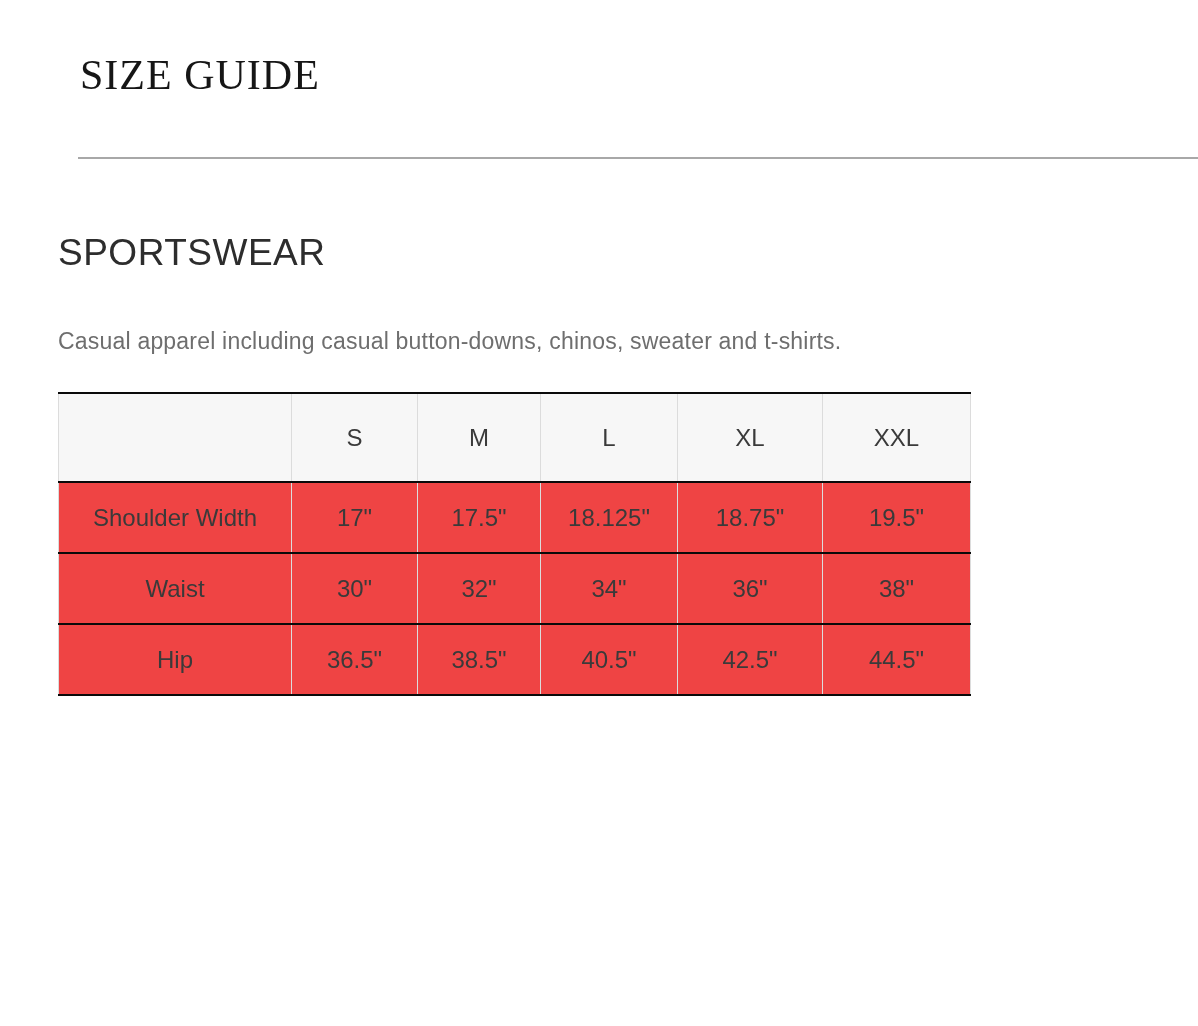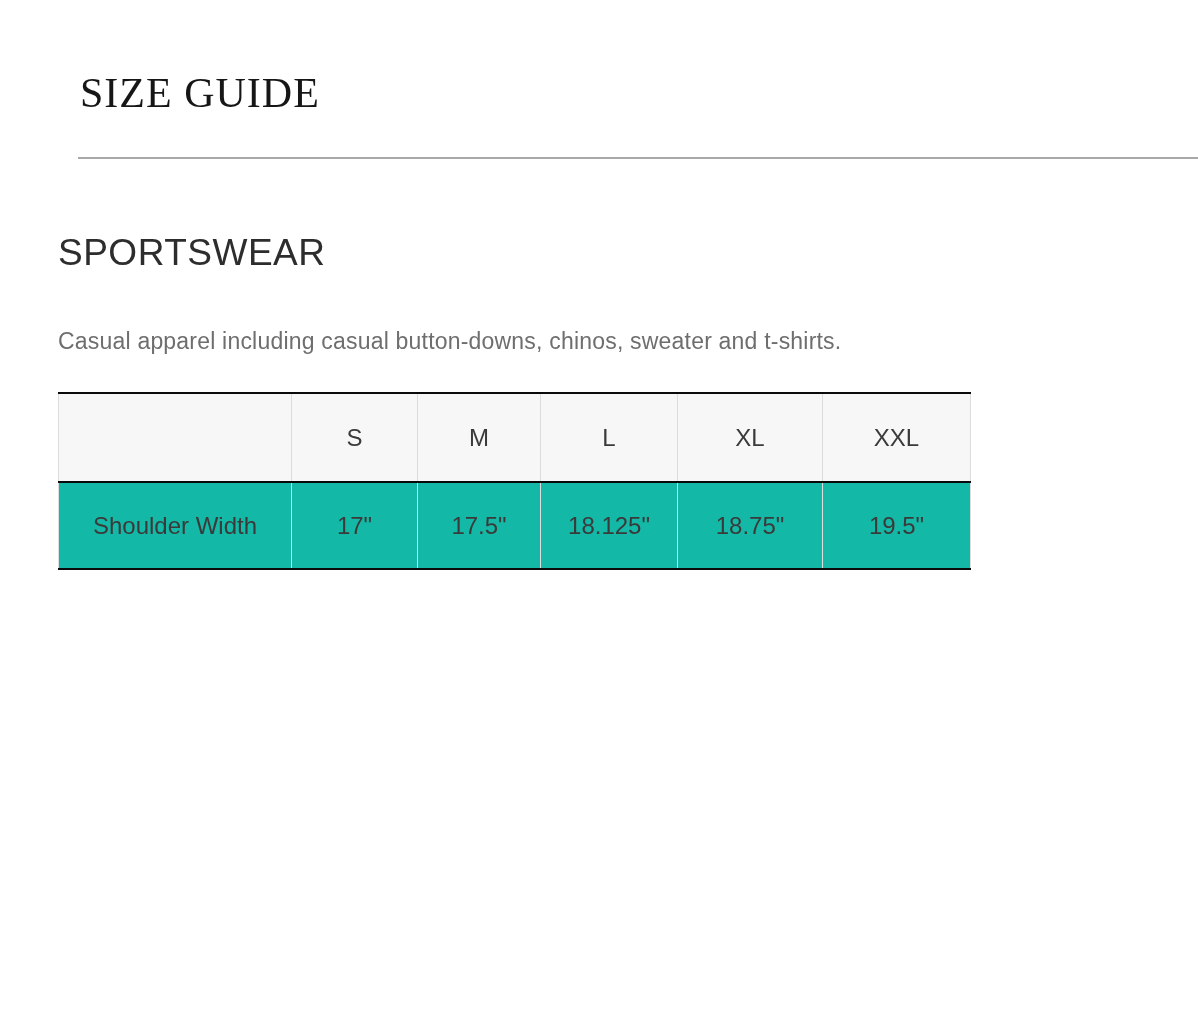--- a/index.html
+++ b/index.html
@@ -7,21 +7,21 @@
   body {
     width: 1198px;
     height: 1026px;
     position: relative;
     overflow: hidden;
     font-family: "Liberation Sans", sans-serif;
   }
   .page-title {
     position: absolute;
     left: 80px;
-    top: 70px;
+    top: 52px;
     font-family: "Liberation Serif", serif;
     font-size: 42px;
     font-weight: 400;
     letter-spacing: 1px;
     color: #161616;
     line-height: 1.1;
     white-space: nowrap;
   }
   .divider {
     position: absolute;
@@ -63,21 +63,21 @@
   table.size-table {
     border-collapse: collapse;
     table-layout: fixed;
     width: 912px;
     font-size: 24px;
     color: #3a3a3a;
     border-bottom: 2px solid #0a0a0a;
   }
   table.size-table tr { border-top: 2px solid #0a0a0a; }
   table.size-table thead tr { height: 89px; background: #f7f7f7; }
-  table.size-table tbody tr { height: 87px; background: #14b8a6; }
+  table.size-table tbody tr { height: 71px; background: #ef4444; }
   table.size-table th,
   table.size-table td {
     border-left: 1px solid #dcdcdc;
     text-align: center;
     vertical-align: middle;
     font-weight: 400;
     padding: 0;
   }
   table.size-table th:last-child,
   table.size-table td:last-child {
@@ -117,15 +117,31 @@
     </thead>
     <tbody>
       <tr>
         <td>Shoulder Width</td>
         <td>17"</td>
         <td>17.5"</td>
         <td>18.125"</td>
         <td>18.75"</td>
         <td>19.5"</td>
       </tr>
+      <tr>
+        <td>Waist</td>
+        <td>30"</td>
+        <td>32"</td>
+        <td>34"</td>
+        <td>36"</td>
+        <td>38"</td>
+      </tr>
+      <tr>
+        <td>Hip</td>
+        <td>36.5"</td>
+        <td>38.5"</td>
+        <td>40.5"</td>
+        <td>42.5"</td>
+        <td>44.5"</td>
+      </tr>
     </tbody>
   </table>
 </div>
 
 </body></html>

